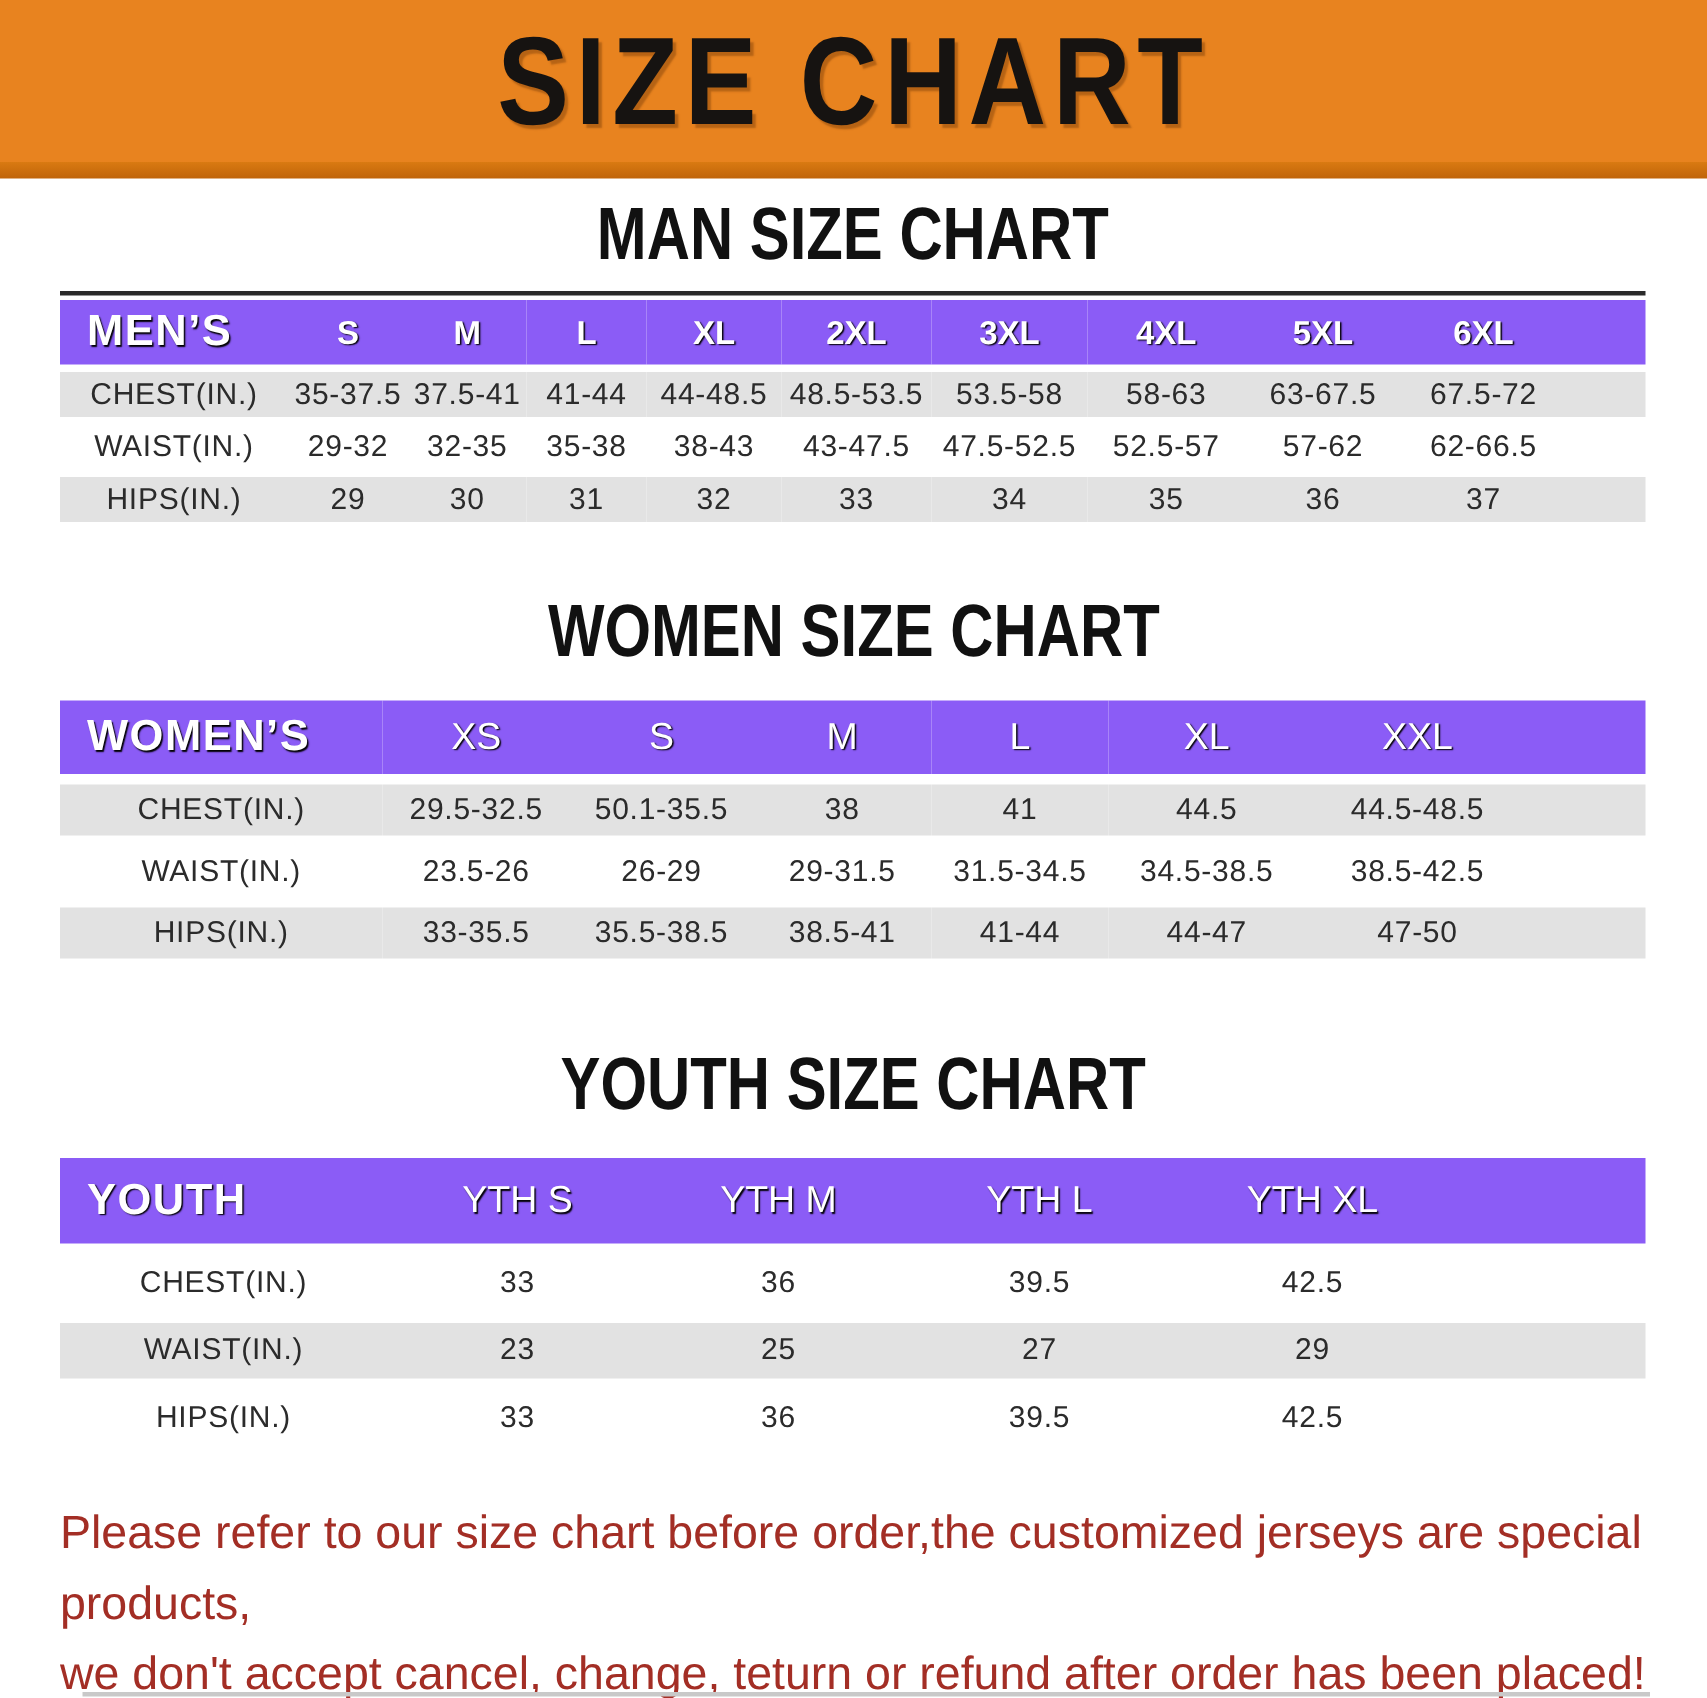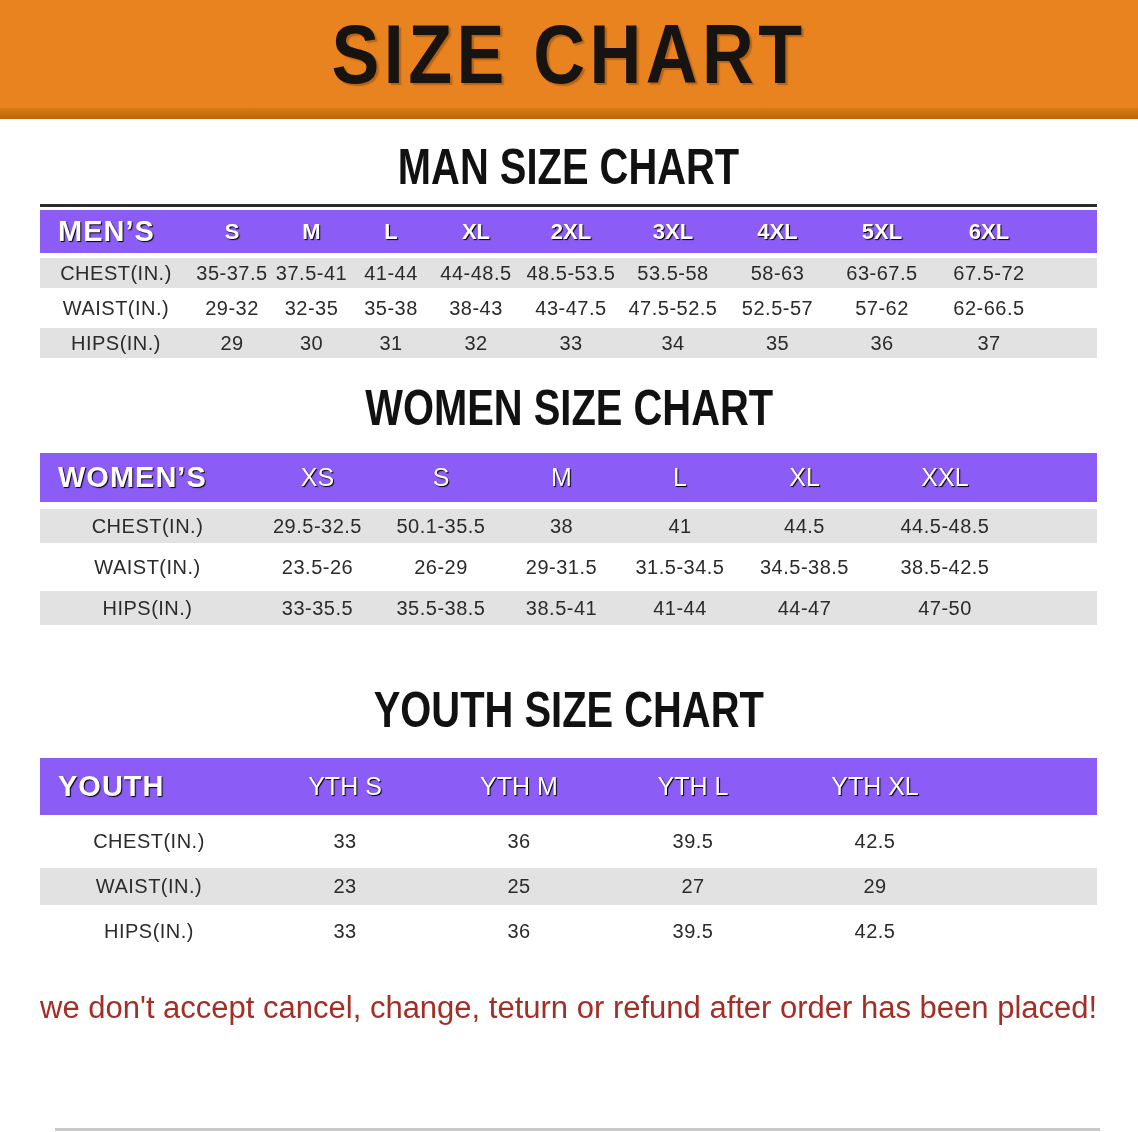--- a/index.html
+++ b/index.html
@@ -39,22 +39,22 @@
     color: #111;
   }
   .section-heading > span {
     display: inline-block;
     font-weight: 700;
     font-size: 38px;
     letter-spacing: 0px;
     transform: scale(1.05, 1.3);
     white-space: nowrap;
   }
-  .heading-man   { margin-top: 27px; }
-  .heading-women { margin-top: 24px; }
+  .heading-man   { margin-top: 17px; }
+  .heading-women { margin-top: 48px; }
   .heading-youth { margin-top: 57px; }
 
   
   .size-table {
     width: 1057px;
     margin-left: 40px;
     border-collapse: separate;
     table-layout: fixed;
   }
   .size-table th, .size-table td {
@@ -316,16 +316,17 @@
       <td>33</td>
       <td>36</td>
       <td>39.5</td>
       <td>42.5</td>
       <td></td>
     </tr>
   </tbody>
 </table>
 
 <div class="footer-note">
+  <div>Please refer to our size chart before order,the customized jerseys are special products,</div>
   <div>we don't accept cancel, change, teturn or refund after order has been placed!</div>
 </div>
 
 <div class="bottom-rule"></div>
 
 </body></html>

